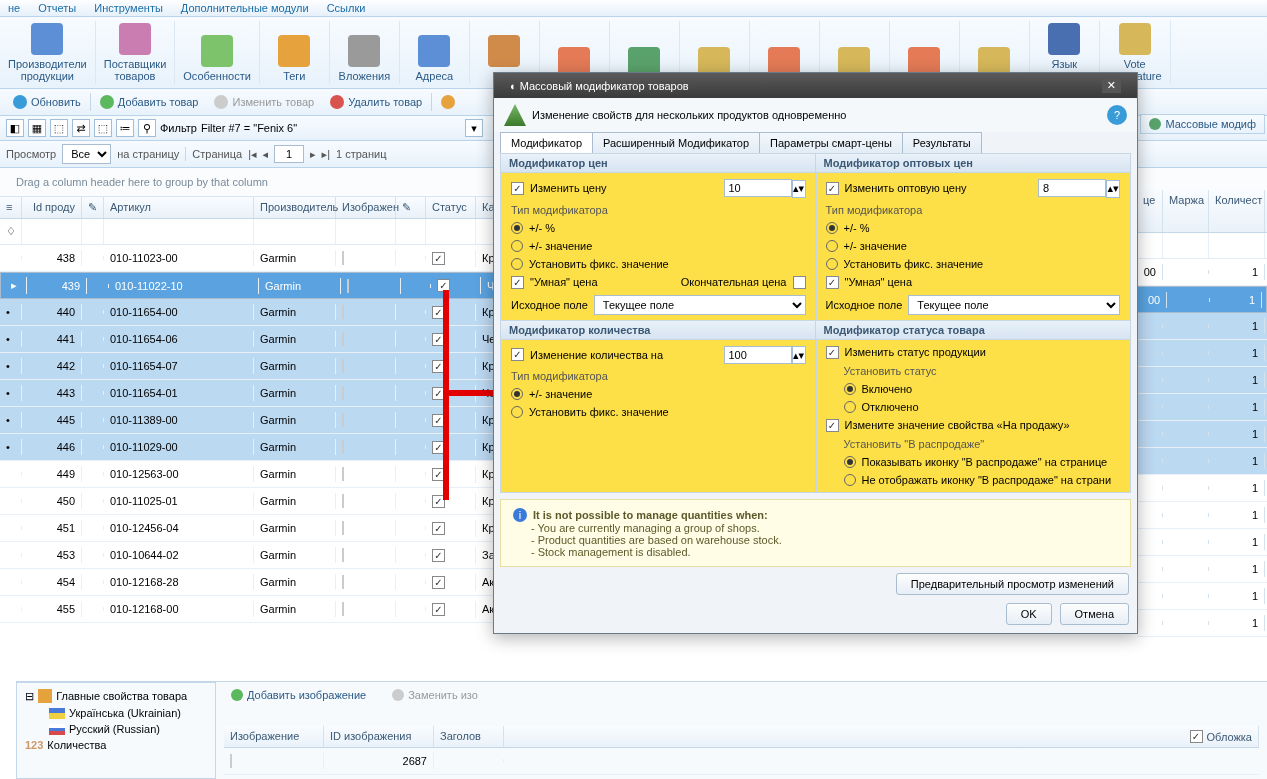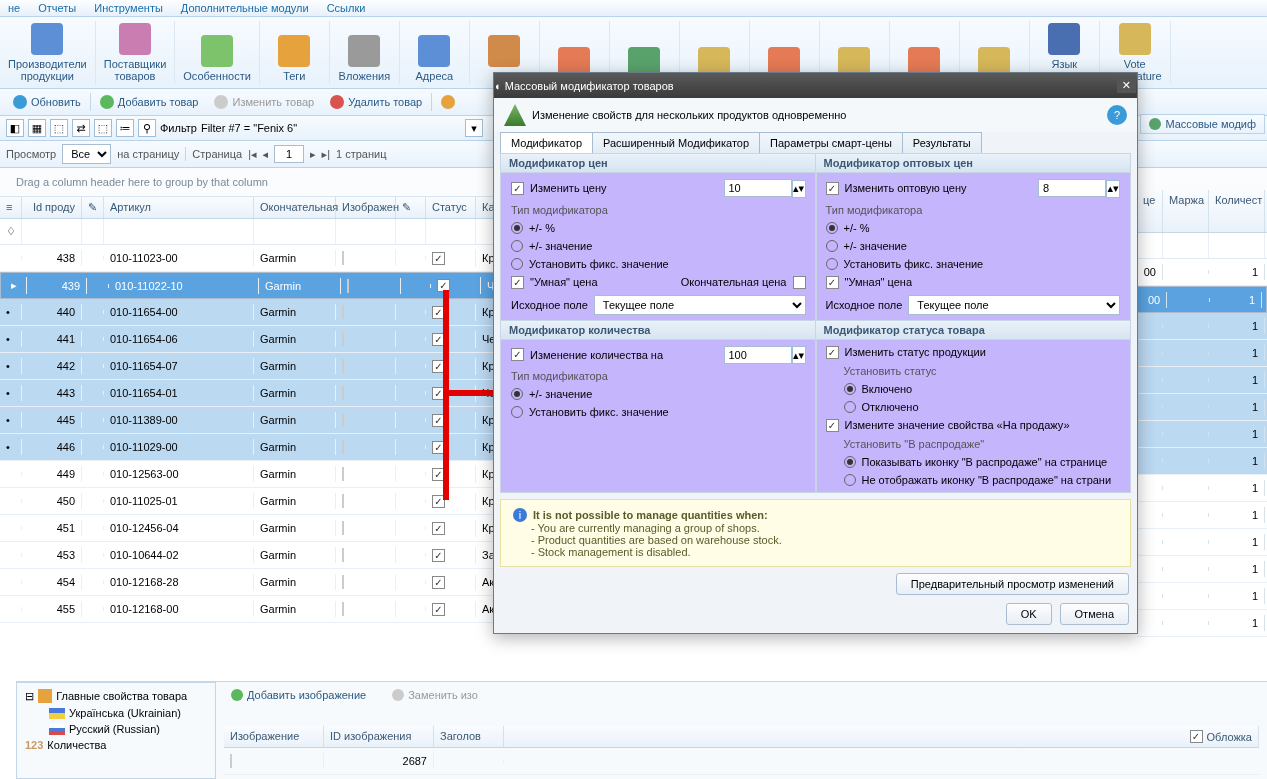--- a/index.html
+++ b/index.html
@@ -27,26 +27,26 @@
 .row.sel{background:#5aa3e0;color:#fff}
 .row.sel2{background:#bcd9f2}
 .cbx{width:13px;height:13px;border:1px solid #888;background:#fff;display:inline-flex;align-items:center;justify-content:center;font-size:10px;color:#333}
 .thumb{width:34px;height:22px;background:#eee;border:1px solid #ccc}
 .c0{width:22px}.c1{width:60px;text-align:right}.c2{width:150px}.c3{width:82px}.c4{width:60px}.c5{width:30px}.c6{width:50px}.c7{width:60px}
 
 .rstrip{position:absolute;right:0;top:190px;width:130px;background:#fff}
 .rstrip .ghdr>div,.rstrip .row>div{border-right:1px solid #d4e2ee}
 
 .modal{position:absolute;left:493px;top:72px;width:645px;background:#f0f4f9;border:1px solid #6a7a8a;box-shadow:0 4px 16px rgba(0,0,0,.3)}
-.mtitle{background:linear-gradient(#5a5a5a,#3a3a3a);color:#fff;padding:5px 1px;display:flex;align-items:center;justify-content:space-between}
+.mtitle{background:linear-gradient(#5a5a5a,#3a3a3a);color:#fff;padding:5px 16px;display:flex;align-items:center;justify-content:space-between}
 .mhdr{display:flex;align-items:center;gap:6px;padding:6px 10px;background:#f5f8fb}
 .tabs{display:flex;margin:0 6px}
 .tab{padding:4px 10px;border:1px solid #a9bcd0;background:linear-gradient(#f2f7fc,#e2ecf5);margin-right:-1px;border-bottom:none;cursor:default}
 .tab.act{background:#fff;position:relative;z-index:2}
-.panel{display:grid;grid-template-columns:1fr 1fr;border:1px solid #a9bcd0;margin:0 6px;background:#c4b5fd}
+.panel{display:grid;grid-template-columns:1fr 1fr;border:1px solid #a9bcd0;margin:0 6px;background:#fde047}
 .box{border:1px solid #c8d6e4;margin:-1px}
 .boxh{background:linear-gradient(#e9f1f9,#d6e4f1);padding:3px 8px;font-weight:bold;color:#3b5874;border-bottom:1px solid #c8d6e4}
 .boxb{padding:6px 10px;display:flex;flex-direction:column;gap:6px}
 .frow{display:flex;align-items:center;gap:6px}
 .num{width:68px;border:1px solid #a9bcd0;padding:2px 4px;background:#fff}
 .radio{width:12px;height:12px;border:1px solid #666;border-radius:50%;display:inline-flex;align-items:center;justify-content:center}
 .radio.on::after{content:"";width:6px;height:6px;background:#333;border-radius:50%}
 .sel{border:1px solid #a9bcd0;background:#fff;padding:2px 4px;flex:1}
 .warn{margin:6px;padding:8px 12px;background:#fffde5;border:1px solid #e6e0a3;color:#5a5a2a}
 .dlgbtns{display:flex;justify-content:flex-end;gap:8px;padding:8px}
@@ -194,21 +194,21 @@
 </div>
 
 <div class="groupbar">Drag a column header here to group by that column</div>
 
 <div class="grid">
  <div class="ghdr">
   <div class="c0">≡</div>
   <div class="c1">Id проду</div>
   <div class="c0">✎</div>
   <div class="c2">Артикул</div>
-  <div class="c3">Окончательная</div>
+  <div class="c3">Производитель</div>
   <div class="c4">Изображен</div>
   <div class="c5">✎</div>
   <div class="c6">Статус</div>
   <div class="c7">Катег</div>
  </div>
  <div class="filterrow">
   <div class="c0">♢</div>
       <div class="c1"></div>
       <div class="c0"></div>
       <div class="c2"></div>

